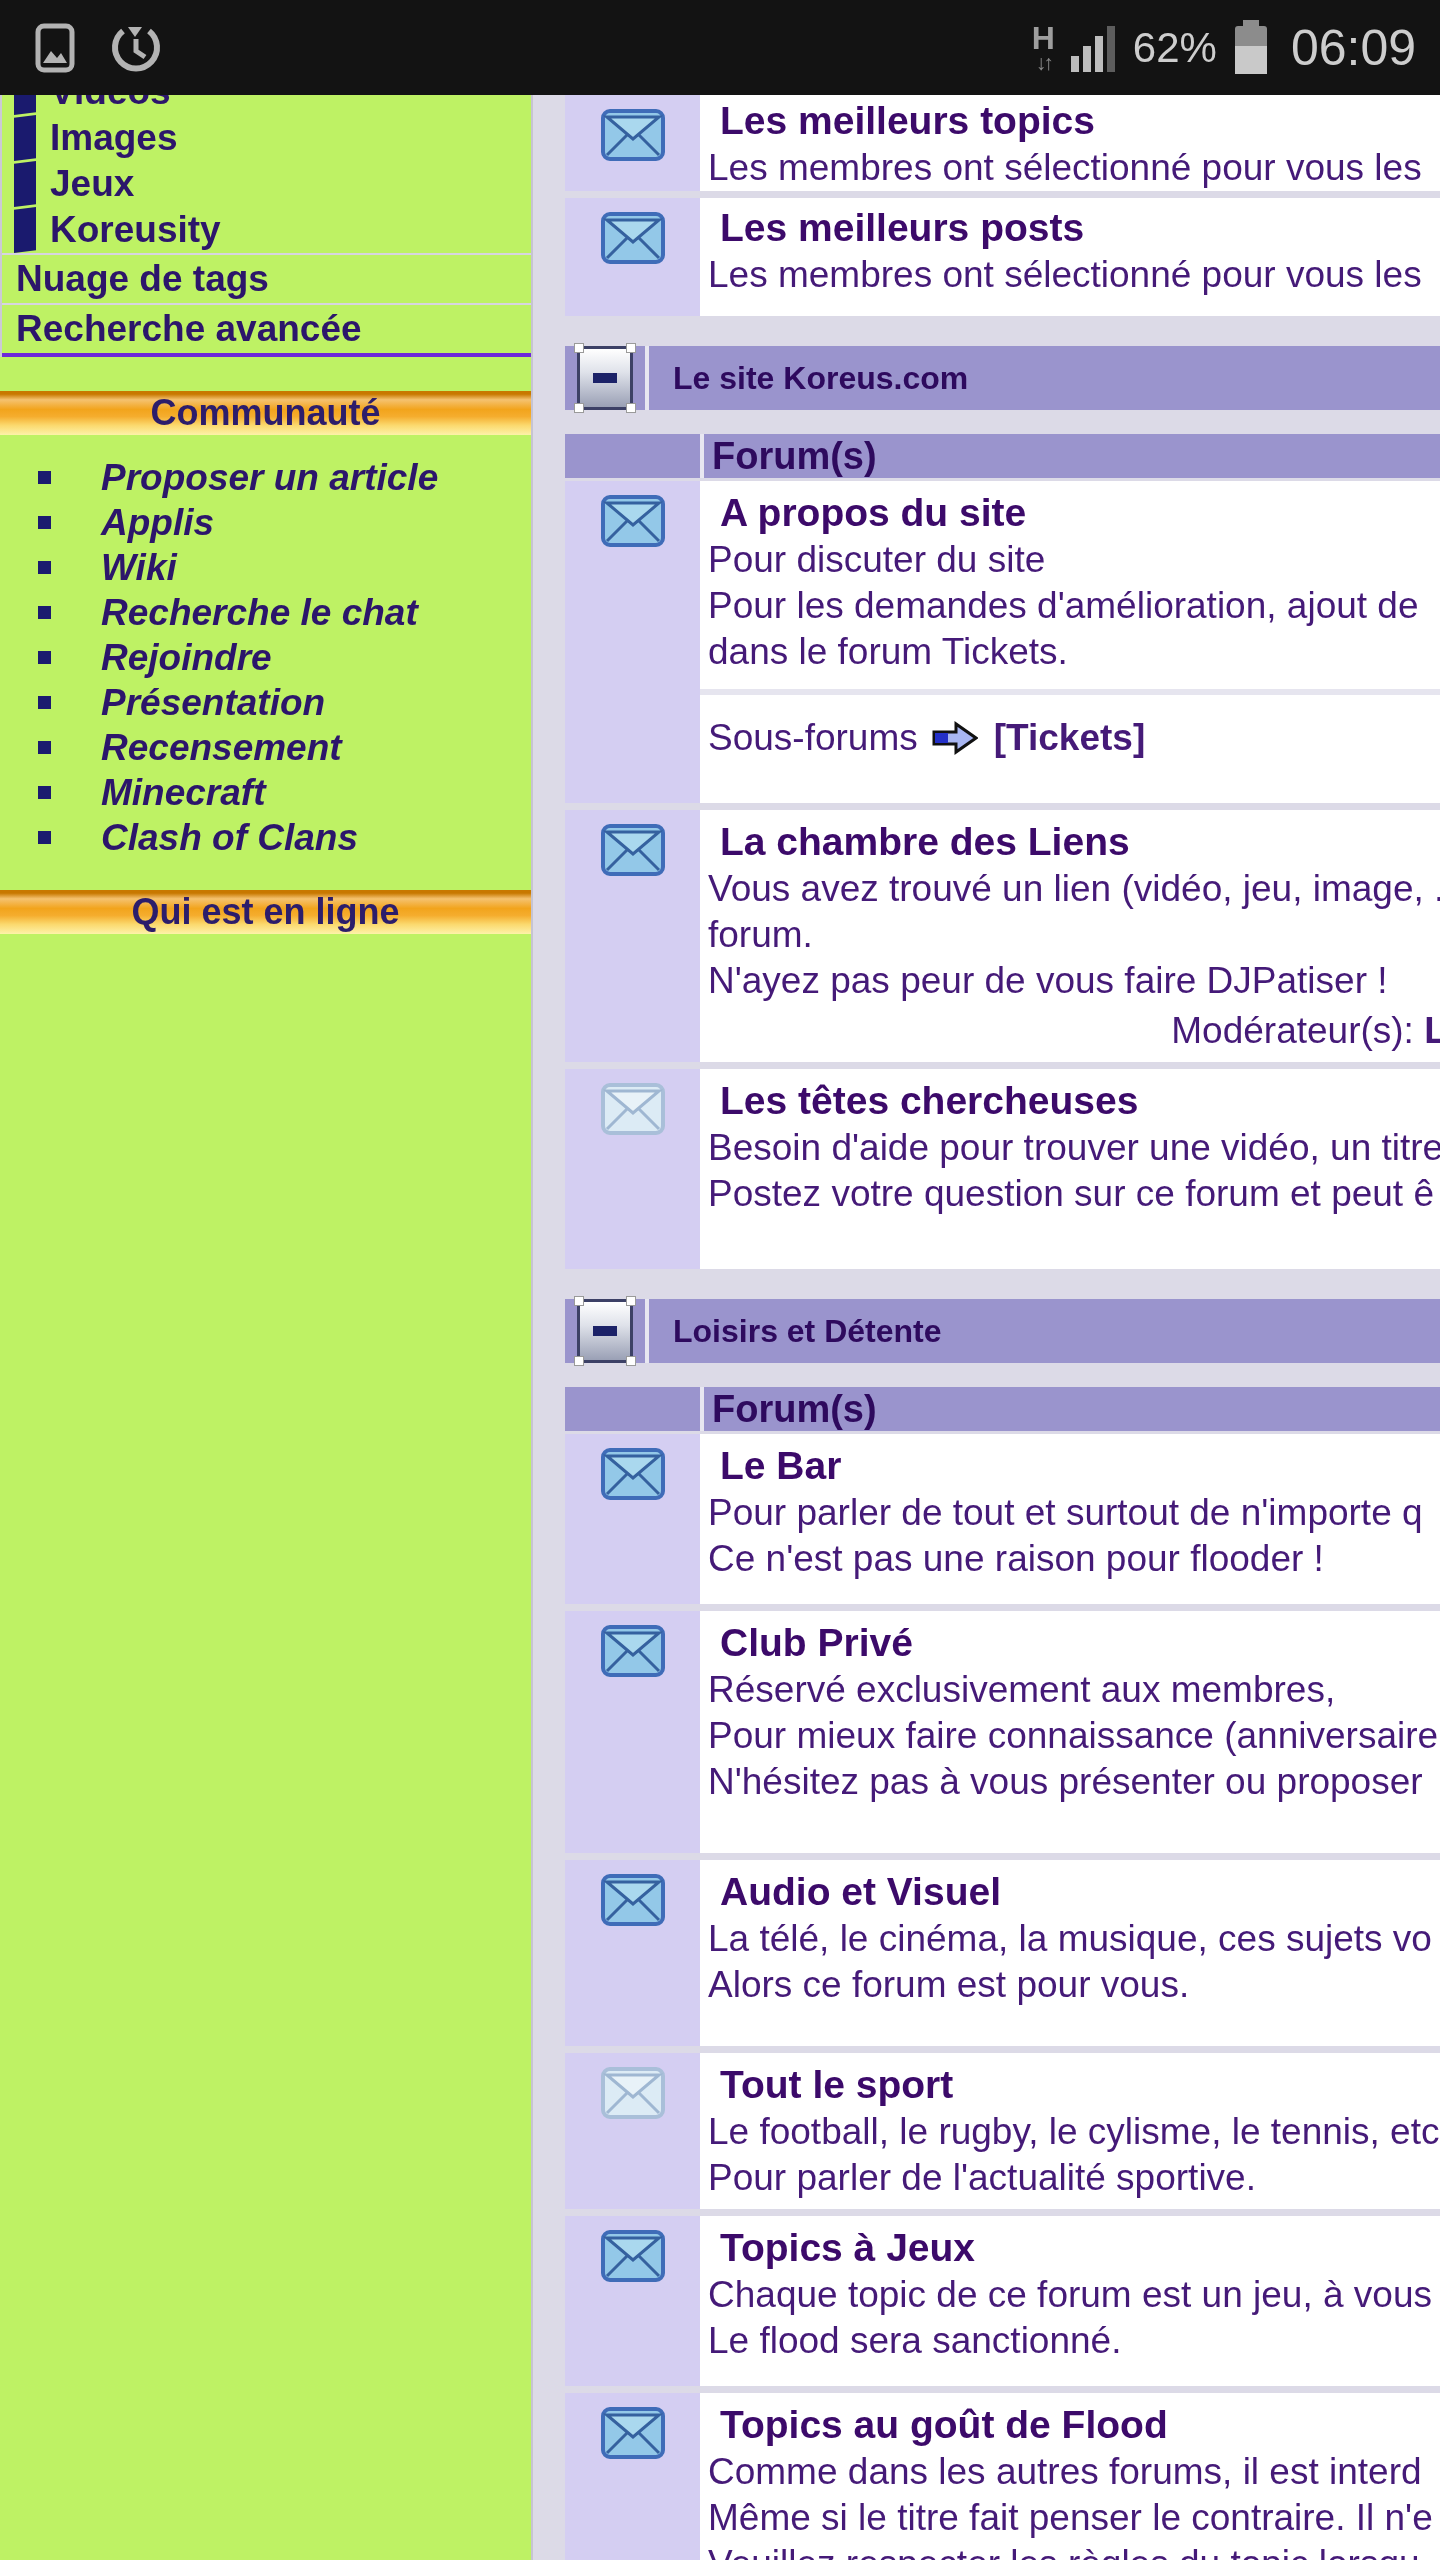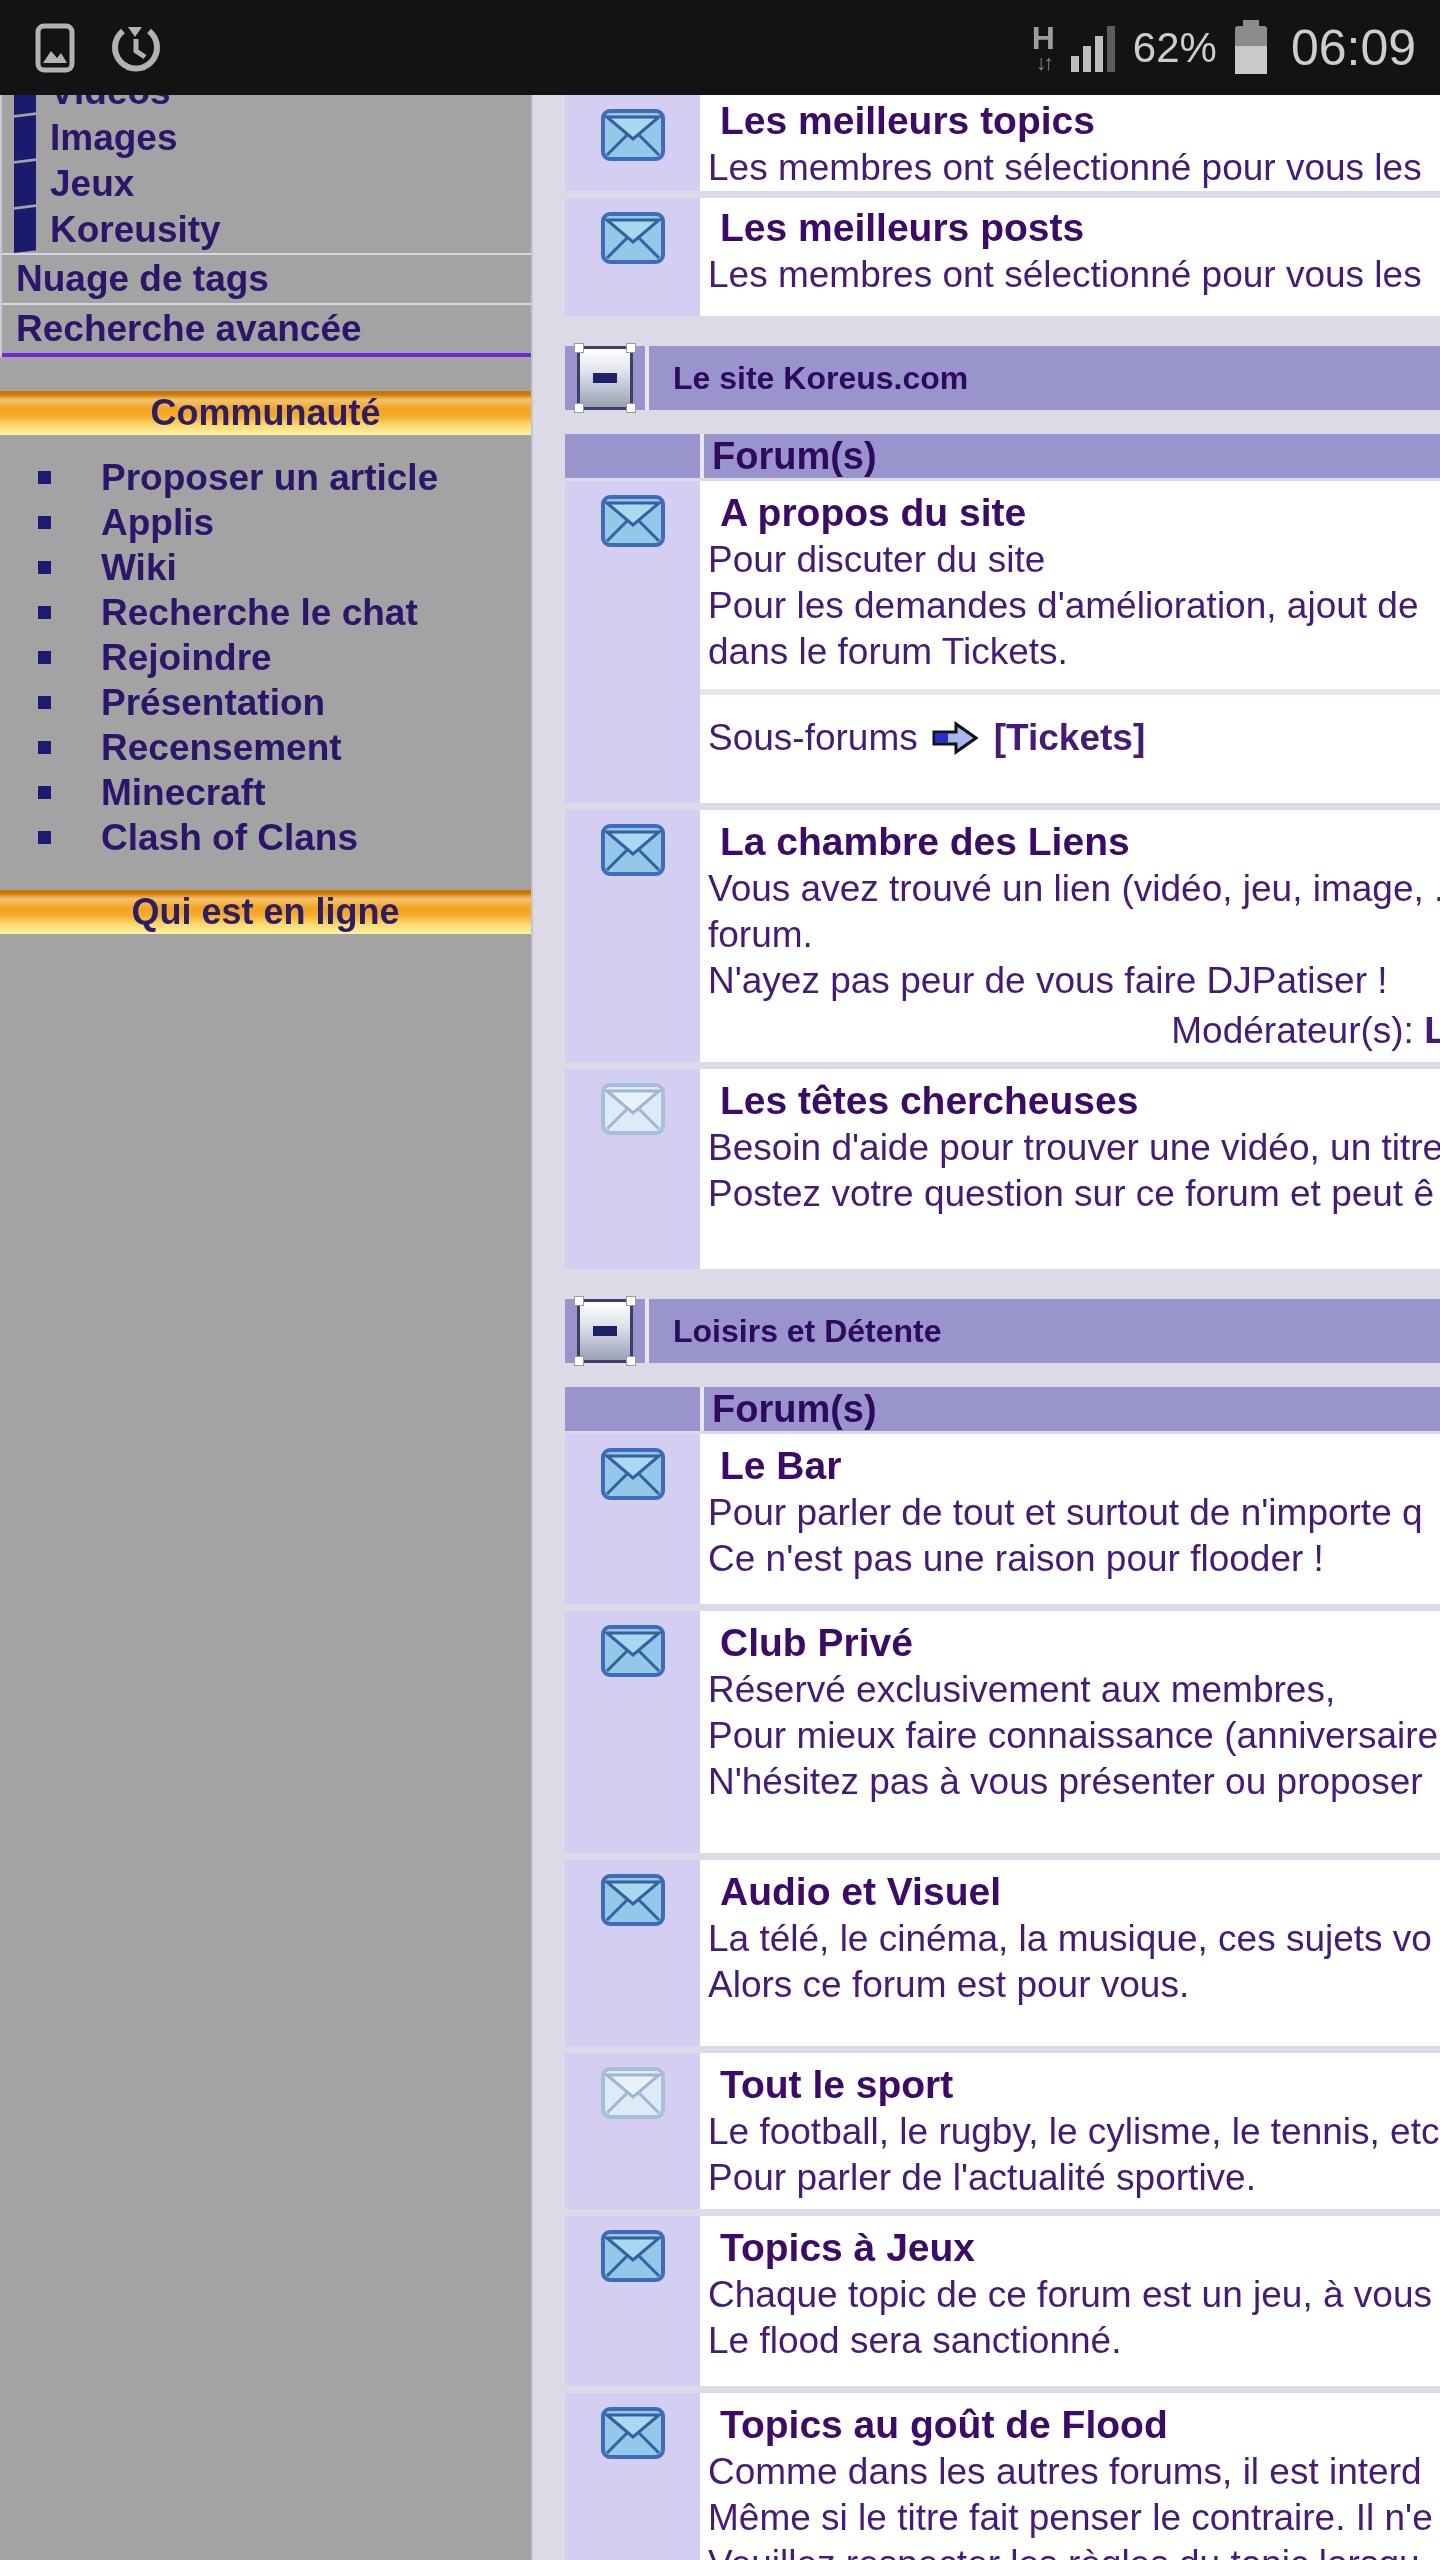--- a/index.html
+++ b/index.html
@@ -8,36 +8,36 @@
   .sb{position:absolute;top:0;left:0;width:1440px;height:95px;background:#131313;
       display:flex;align-items:center;color:#c9c9c9;z-index:50;}
   .sb-left{display:flex;align-items:center;gap:26px;padding-left:28px;}
   .sb-right{margin-left:auto;display:flex;align-items:center;gap:16px;padding-right:24px;}
   .hnet{display:flex;flex-direction:column;align-items:center;line-height:1;color:#9e9e9e;}
   .hnet .h{font-size:32px;font-weight:bold;}
   .hnet .ar{font-size:21px;letter-spacing:-3px;color:#8a8a8a;margin-top:-2px;}
   .pct{font-size:42px;color:#cdcdcd;}
   .clk{font-size:50px;color:#cdcdcd;margin-left:6px;}
   
-  .side{position:absolute;top:95px;left:0;width:531px;bottom:0;background:#a3a3a3;
+  .side{position:absolute;top:95px;left:0;width:531px;bottom:0;background:#bef264;
         border-right:2px solid #c6c4d2;overflow:hidden;color:#2c166b;}
   .menubox{border-left:2px solid #cbc9d6;}
   .ritem{position:relative;height:46px;line-height:46px;padding-left:48px;
          font-size:37px;font-weight:bold;}
   .ritem .rb{position:absolute;left:12px;top:0;bottom:0;width:22px;background:#1a1a6e;
          clip-path:polygon(0 6%,100% 0,100% 94%,0 100%);}
   .ritem:first-child{margin-top:-26px;}
   .pitem{height:48px;line-height:48px;padding-left:14px;font-size:37px;font-weight:bold;
          border-top:2px solid #d7d5e0;}
   .pitem:last-child{border-bottom:4px solid #6d28d9;}
   .gold{height:44px;line-height:44px;text-align:center;font-size:36px;font-weight:bold;color:#2c1d6b;
     background:linear-gradient(180deg,#c87800 0,#c87800 7%,#f5c26f 20%,#f2a41c 42%,#f5ad2e 58%,#fbd96e 78%,#fdf2a9 100%);}
   .gold1{margin-top:34px;}
   .gold2{margin-top:30px;}
-  .blist{padding:20px 0 0 0;margin:0;list-style:none;}
+  .blist{padding:20px 0 0 0;margin:0;list-style:none;font-style:italic;}
   .blist li{display:flex;align-items:center;height:45px;font-size:37px;font-weight:bold;}
   .blist .sq{flex:0 0 13px;height:13px;background:#1b1b6f;margin-left:38px;}
   .blist .lbl{margin-left:50px;}
   .online{margin:18px 0 0 10px;font-size:37px;line-height:46px;white-space:nowrap;}
   .online b{font-weight:bold;}
   
   .main{position:absolute;top:95px;left:565px;width:1050px;}
   .gaprow{height:7px;}
   .row{display:flex;background:#fff;}
   .icol{flex:0 0 135px;background:#d4cef2;}

